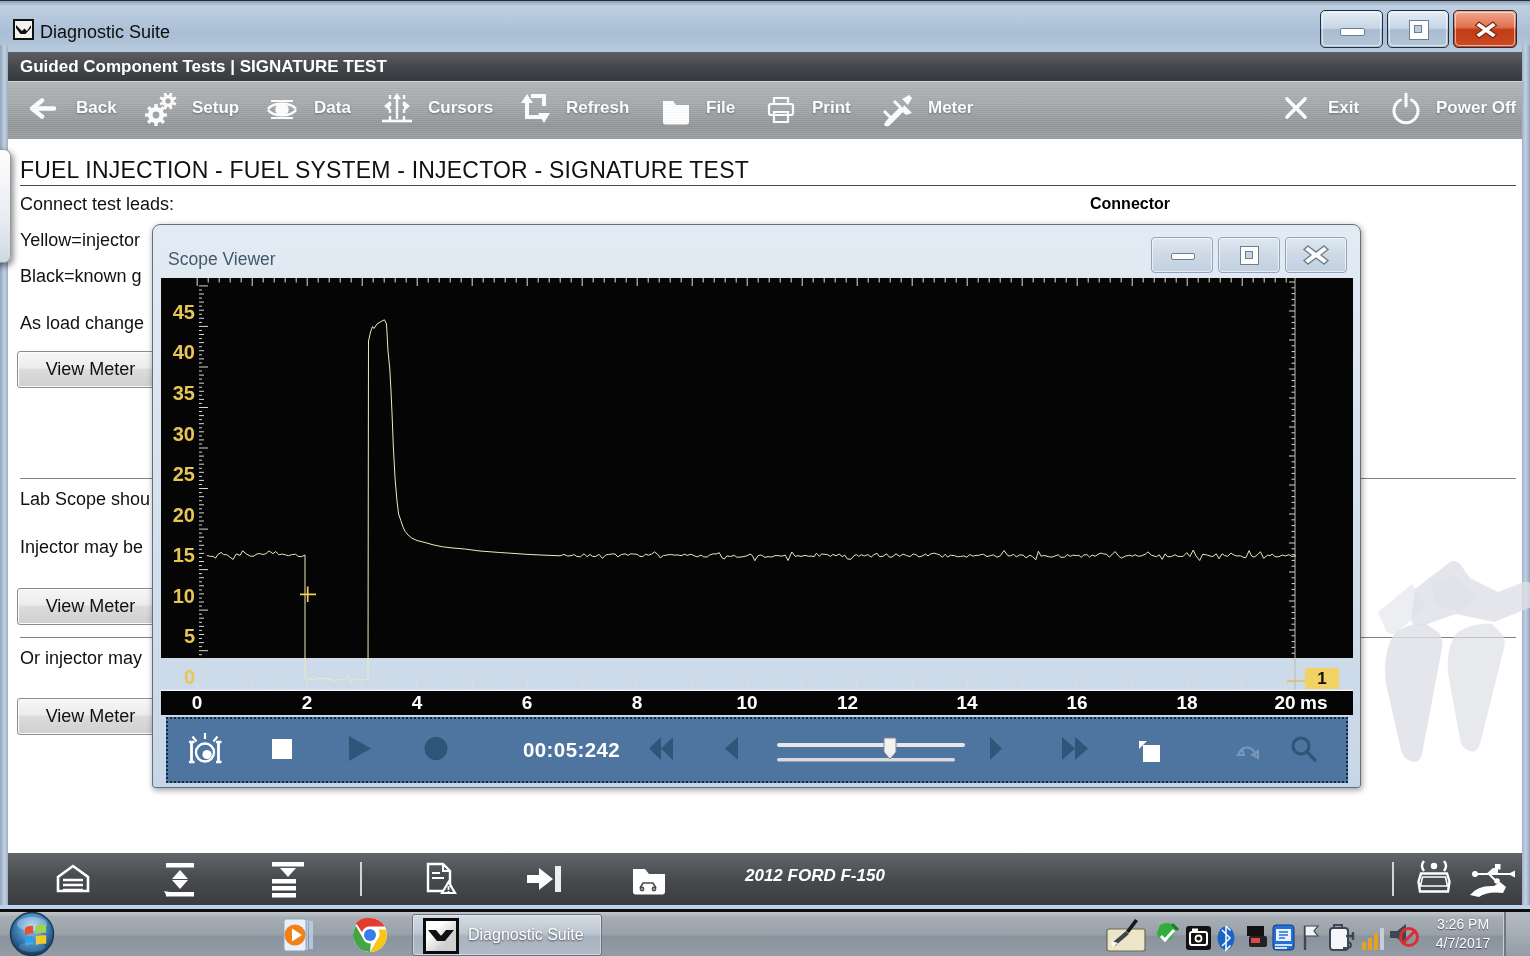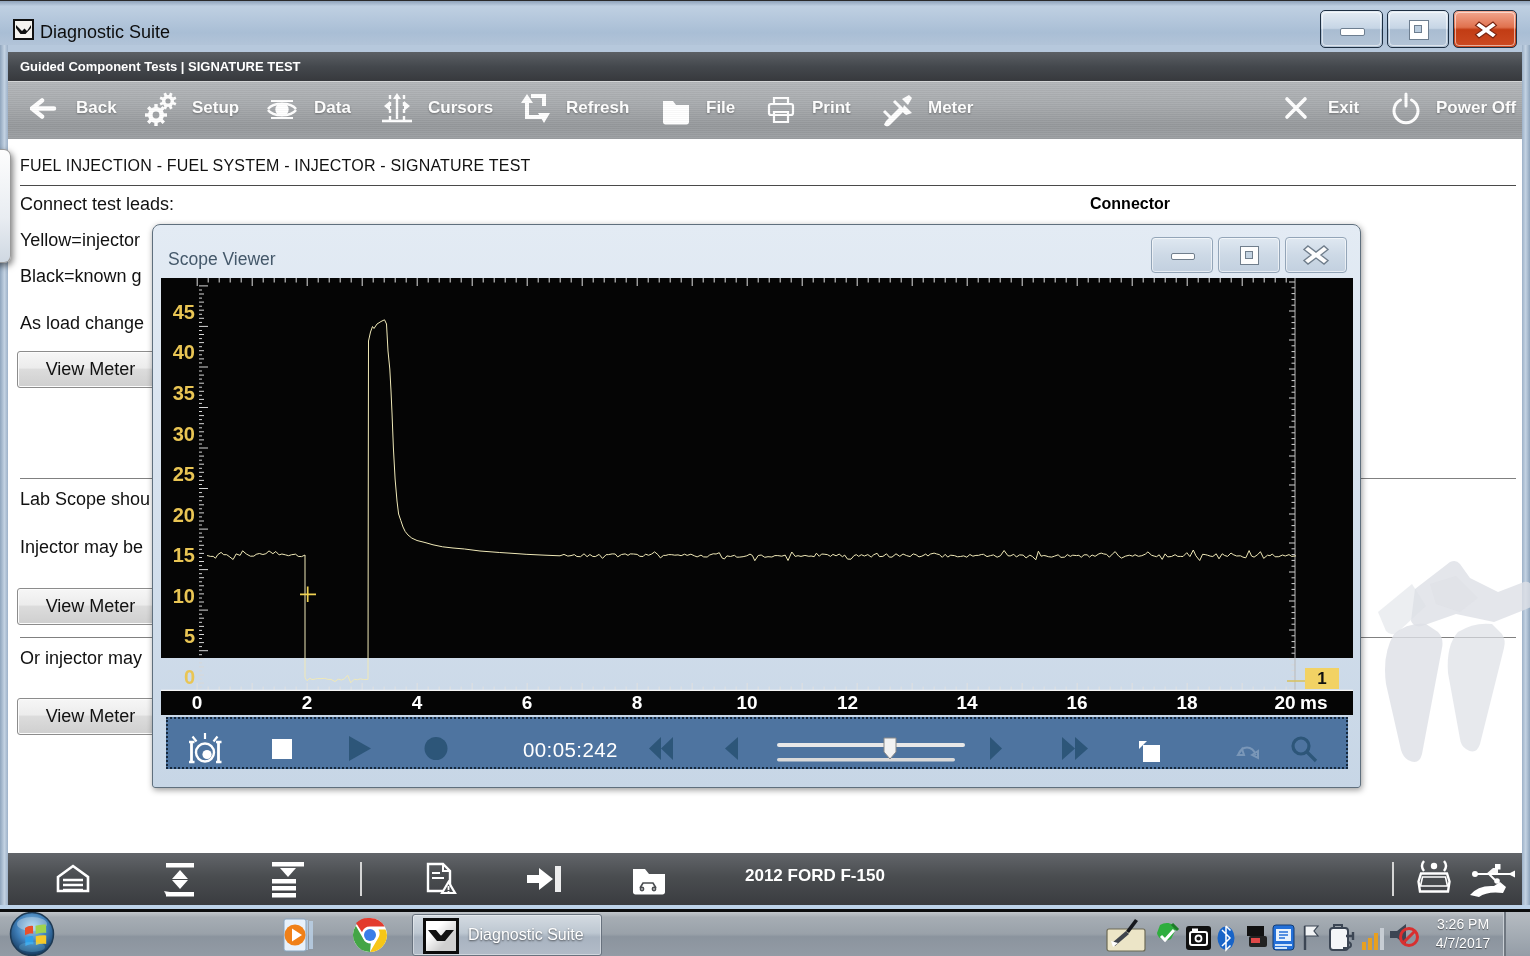--- a/index.html
+++ b/index.html
@@ -15,58 +15,58 @@
 #apptitle { position:absolute; left:40px; top:22px; font-size:18px; color:#0d0d0d; }
 .capbtn { position:absolute; top:10px; height:38px; border:1px solid #1e2f42; border-radius:5px; }
 #btnmin { left:1320px; width:63px; background:linear-gradient(to bottom,#e4ecf4 0%,#c6d5e5 48%,#a9bcd1 52%,#b4c5d7 100%); }
 #btnmax { left:1387px; width:62px; background:linear-gradient(to bottom,#e4ecf4 0%,#c6d5e5 48%,#a9bcd1 52%,#b4c5d7 100%); }
 #btncls { left:1453px; width:64px; background:linear-gradient(to bottom,#f2a891 0%,#e0714e 45%,#c23c14 52%,#cc4a22 100%); }
 .capbtn .inner { position:absolute; left:1px; top:1px; right:1px; bottom:1px; border:1px solid rgba(255,255,255,.55); border-radius:4px; }
 #minglyph { position:absolute; left:19px; top:17px; width:25px; height:8px; background:#fff; border:1px solid #6d7e90; border-radius:2px; }
 #maxglyph { position:absolute; left:21px; top:9px; width:20px; height:20px; background:#fff; border:1px solid #6d7e90; }
 #maxglyph div { position:absolute; left:4px; top:4px; width:8px; height:8px; background:#b9cbdd; border:1px solid #6d7e90; }
 #crumb { position:absolute; left:8px; top:52px; width:1514px; height:29px;
-  background:linear-gradient(to bottom,#5c6065,#44484d 50%,#37393d); color:#fff; font-weight:bold; font-size:13px; line-height:29px; padding-left:12px; }
+  background:linear-gradient(to bottom,#5c6065,#44484d 50%,#37393d); color:#fff; font-weight:bold; font-size:17px; line-height:29px; padding-left:12px; }
 #toolbar { position:absolute; left:8px; top:81px; width:1514px; height:58px;
   background:linear-gradient(to bottom,#b4b7ba 0%,#a8abae 40%,#96999c 78%,#9da0a3 100%);
   box-shadow:0 1px 0 rgba(255,255,255,.4) inset; }
 #toolbar::after { content:""; position:absolute; inset:0;
   background:repeating-linear-gradient(to bottom,rgba(255,255,255,.04) 0 1px,rgba(0,0,0,.03) 1px 2px); }
 .tbitem { position:absolute; top:0; height:58px; color:#fff; }
 .tbtxt { position:absolute; top:17px; white-space:nowrap; color:#fff; font-weight:bold; font-size:17px; text-shadow:0 1px 2px rgba(0,0,0,.35); }
 #content { position:absolute; left:8px; top:139px; width:1514px; height:714px; background:#fff; }
-#heading { position:absolute; left:12px; top:18px; font-size:16px; line-height:1.15; color:#111; letter-spacing:0.2px; }
+#heading { position:absolute; left:12px; top:18px; font-size:23px; line-height:1.15; color:#111; letter-spacing:0.2px; }
 #headline { position:absolute; left:12px; top:46px; width:1496px; height:0; border-top:1px solid #4a4a4a; }
 .bodytxt { position:absolute; font-size:18px; line-height:1.2; color:#111; white-space:nowrap; }
 #connector { position:absolute; left:1082px; top:56px; font-size:16px; font-weight:bold; color:#000; }
 .sep { position:absolute; left:12px; width:1496px; height:0; border-top:1px solid #808080; }
 .vmbtn { position:absolute; left:9px; width:147px; height:37px; border:1px solid #8c8c8c; border-radius:3px;
   background:linear-gradient(to bottom,#f6f6f6 0%,#ececec 45%,#dcdcdc 50%,#cfcfcf 100%);
   font-size:18px; color:#111; text-align:center; line-height:35px; box-shadow:0 0 0 1px #fcfcfc inset; }
 #lefttab { position:absolute; left:-9px; top:149px; width:20px; height:114px; border:1px solid #9a9a9a; border-left:none;
   border-radius:0 7px 7px 0; background:linear-gradient(to bottom,#fdfdfd,#e9edf2 60%,#cfd8e2); box-shadow:2px 3px 6px rgba(0,0,0,.5); }
 #wm { position:absolute; left:1352px; top:415px; width:160px; height:245px; }
 #botbar { position:absolute; left:8px; top:853px; width:1514px; height:52px;
   background:linear-gradient(to bottom,#62656a,#4a4d50 45%,#3a3c40); }
-#cartxt { position:absolute; left:737px; top:13px; color:#fff; font-weight:bold; font-size:17px; }
+#cartxt { position:absolute; left:737px; top:13px; color:#fff; font-weight:bold; font-size:17px;font-style:italic; }
 #botblue { position:absolute; left:0px; top:905px; width:1530px; height:4px; background:#bdd3ea; }
 #taskbar { position:absolute; left:0; top:912px; width:1530px; height:44px;
   background:linear-gradient(to bottom,#c2c7cc 0%,#a6adb4 12%,#99a1a9 50%,#8b949e 56%,#939ba5 100%); }
 #tbtopline { position:absolute; left:0; top:909px; width:1530px; height:3px; background:#0c0d0e; }
 #traytxt { position:absolute; left:1430px; top:3px; width:66px; color:#fff; font-size:14px; line-height:19px; text-align:center; text-shadow:0 1px 1px rgba(0,0,0,.5); }
 #scope { position:absolute; left:152px; top:224px; width:1209px; height:564px;
   background:linear-gradient(to bottom,#e3ebf4 0%,#dbe5f0 30%,#c7d6e6 100%);
   border:1px solid #5f6f7d; border-radius:8px 8px 3px 3px; box-shadow:1px 2px 6px rgba(0,0,0,.4);padding-left:48px; }
 #scopetitle { position:absolute; left:15px; top:24px; font-size:17.5px; color:#44586a; }
 .scbtn { position:absolute; top:12px; width:62px; height:36px; border:1px solid #93a5b8; border-radius:4px;
   background:linear-gradient(to bottom,#dfe8f1 0%,#cdd9e6 50%,#c2d0df 100%); box-shadow:0 0 0 1px rgba(255,255,255,.6) inset; }
 #scrBlack { position:absolute; left:8px; top:53px; width:1192px; height:380px; background:#050505; }
 #xaxis { position:absolute; left:8px; top:466px; width:1192px; height:24px; background:#050505; color:#fff; font-weight:bold; font-size:19px; }
 #xaxis div { position:absolute; top:1px; }
-#ctrlbar { position:absolute; left:13px; top:492px; width:1182px; height:52px; background:#4e74a0; border:2px dotted #14273c; }
+#ctrlbar { position:absolute; left:13px; top:492px; width:1182px; height:66px; background:#4e74a0; border:2px dotted #14273c;font-weight:bold; }
 #badge1 { position:absolute; left:1152px; top:443px; width:34px; height:21px; background:#f2d264; color:#111; font-weight:bold; font-size:17px; text-align:center; line-height:21px; }
 #timetxt { position:absolute; left:355px; top:19px; color:#fff; font-size:20.5px; letter-spacing:0.4px; }
 </style>
 </head>
 <body>
 <div id="stage">
   <div id="titlebar"></div>
   <div id="frameTop"></div>
   <div id="frameL"></div>
     <div id="frameR"></div>

